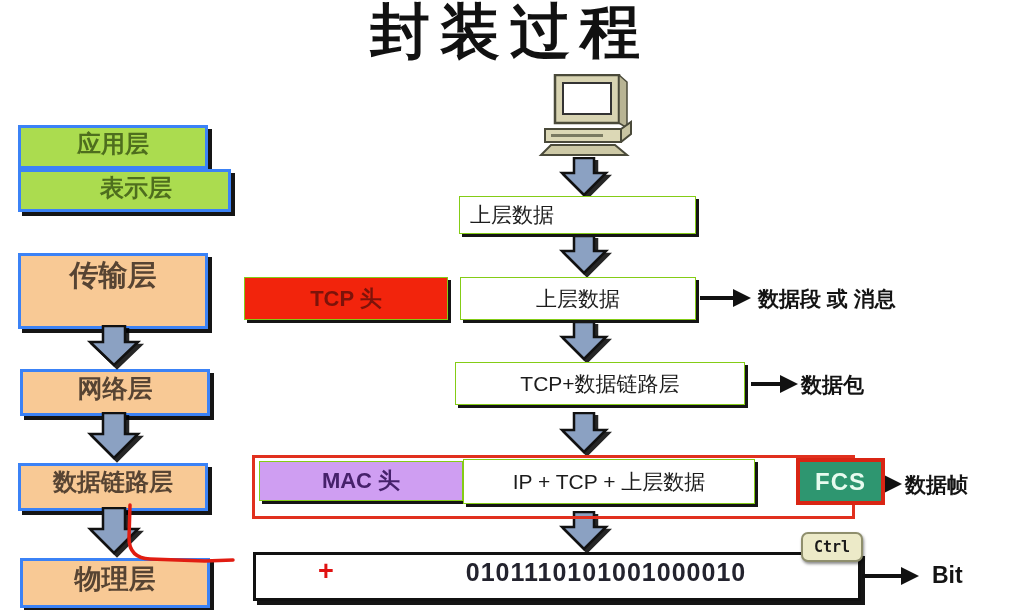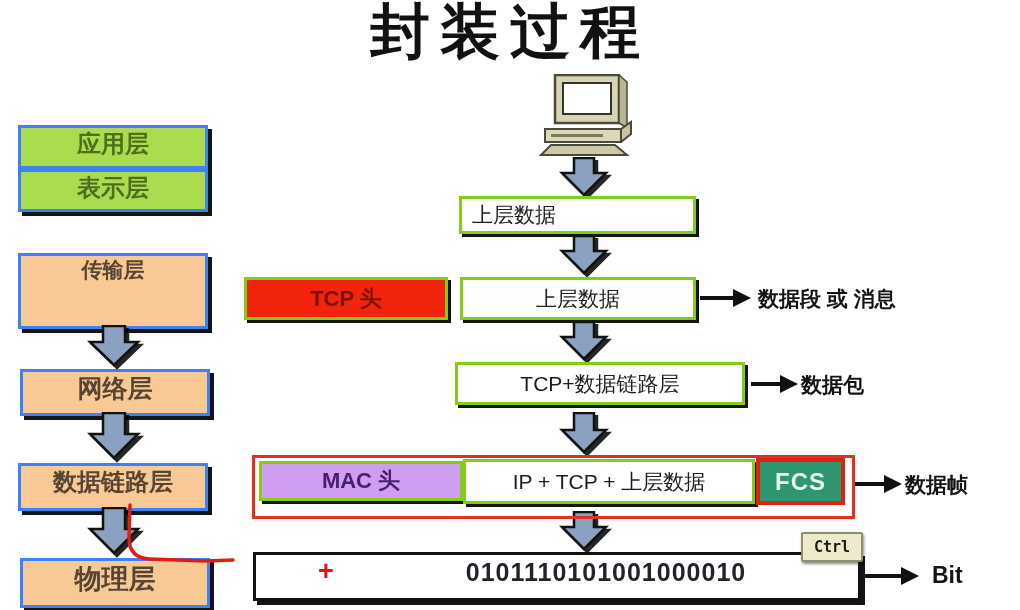--- a/index.html
+++ b/index.html
@@ -17,21 +17,21 @@
   
   .layer{
     left:18px;width:184px;border:3px solid #3b82f6;box-shadow:4px 4px 0 #151515;
     display:flex;align-items:flex-start;justify-content:center;
     font-weight:700;text-align:center;
   }
   .layer.upper{background:#abdc4f;color:#4e6e1e;font-size:24px;}
   .layer.lower{background:#f8c995;color:#574433;font-size:25px;}
   
   .fbox{
-    border:3px solid #84cc16;box-shadow:3px 3px 0 #151515;background:#fff;
+    border:1px solid #84cc16;box-shadow:3px 3px 0 #151515;background:#fff;
     display:flex;align-items:center;justify-content:center;
     font-size:21px;color:#1c1c1c;
   }
   .hdr{font-weight:700;font-size:22px;}
   #tcp-box{background:#f2240c;color:#7c130a;}
   #ip-box{background:#f2e214;color:#3c3a10;}
   #mac-box{background:#cf9ef2;color:#46216b;}
   #fcs-box{background:#2e9670;color:#e7fbef;border:4px solid #d92514;box-shadow:none;
            font-size:24px;font-weight:700;letter-spacing:1px;}
   #frame-red-rect{
@@ -40,21 +40,21 @@
   }
   .result-label{font-size:21px;font-weight:600;color:#141414;white-space:nowrap;}
   
   #bit-box{left:253px;top:552px;width:602px;height:43px;border:3px solid #111;
            box-shadow:4px 4px 0 #151515;}
   #bit-plus{left:318px;top:556px;font-size:27px;font-weight:700;color:#e01212;z-index:2;}
   #bit-string{left:253px;top:558px;width:602px;text-align:center;transform:translateX(52px);
               font-size:25px;font-weight:700;letter-spacing:1px;color:#23232e;z-index:2;}
   #ctrl-badge{
     left:801px;top:532px;width:58px;height:26px;z-index:3;
-    background:#eceac8;border:2px solid #8f8f6d;border-radius:2px;
+    background:#eceac8;border:2px solid #8f8f6d;border-radius:7px;
     box-shadow:1px 2px 3px rgba(0,0,0,.45);
     display:flex;align-items:center;justify-content:center;
     font-family:"DejaVu Sans Mono","Liberation Mono",monospace;
     font-size:15px;font-weight:700;color:#1a1a1a;
   }
   svg{display:block;}
   .darrow path{fill:#8ba1c2;stroke:#111;stroke-width:2.5;}
   .darrow{filter:drop-shadow(3px 3px 0 rgba(0,0,0,.85));}
   .rarrow line{stroke:#111;stroke-width:4;}
   .rarrow polygon{fill:#111;}
@@ -88,24 +88,24 @@
   <svg class="abs darrow" style="left:556px;top:412px;" width="56" height="42" viewBox="0 0 56 42">
     <path d="M18,1 H38 V18 H50 L28,40 L6,18 H18 Z"></path>
     </svg>
   <svg class="abs darrow" style="left:556px;top:511px;" width="56" height="40" viewBox="0 0 56 40">
     <path d="M18,1 H38 V16 H50 L28,38 L6,16 H18 Z"></path>
     </svg>
 
   <div class="abs layer upper" style="top:125px;height:38px;">
     <span>应用层</span>
     </div>
-  <div class="abs layer upper" style="top:169px;height:37px;">
+  <div class="abs layer upper" style="top:169px;height:37px;padding-left:23px;">
     <span>表示层</span>
     </div>
-  <div class="abs layer lower" style="top:253px;height:70px;font-size:21px;">
+  <div class="abs layer lower" style="top:253px;height:70px;font-size:29px;">
     <span>传输层</span>
     </div>
   <div class="abs layer lower" style="top:369px;height:41px;left:20px;">
     <span>网络层</span>
     </div>
   <div class="abs layer lower" style="top:463px;height:42px;font-size:24px;">
     <span>数据链路层</span>
     </div>
   <div class="abs layer lower" style="top:558px;height:44px;left:20px;font-size:27px;">
     <span>物理层</span>
@@ -150,21 +150,21 @@
     </svg>
   <div class="abs result-label" style="left:801px;top:371px;">数据包</div>
 
   <div id="frame-red-rect" class="abs"></div>
   <div id="mac-box" class="abs fbox hdr" style="left:259px;top:461px;width:204px;height:40px;z-index:2;box-sizing:border-box;">
     <span>MAC 头</span>
     </div>
   <div class="abs fbox" style="left:463px;top:459px;width:292px;height:45px;z-index:2;box-sizing:border-box;">
     <span>IP + TCP + 上层数据</span>
     </div>
-  <div id="fcs-box" class="abs fbox" style="left:756px;top:458px;width:89px;height:47px;z-index:2;box-sizing:border-box;">
+  <div id="fcs-box" class="abs fbox" style="left:796px;top:458px;width:89px;height:47px;z-index:2;box-sizing:border-box;">
     <span>FCS</span>
     </div>
   <svg class="abs rarrow" style="left:855px;top:471px;" width="48" height="26" viewBox="0 0 48 26">
     <line x1="0" y1="13" x2="32" y2="13"></line>
       <polygon points="29,4 47,13 29,22"></polygon>
     </svg>
   <div class="abs result-label" style="left:905px;top:471px;">数据帧</div>
 
   <div id="bit-box" class="abs fbox"></div>
   <div id="bit-plus" class="abs">+</div>

